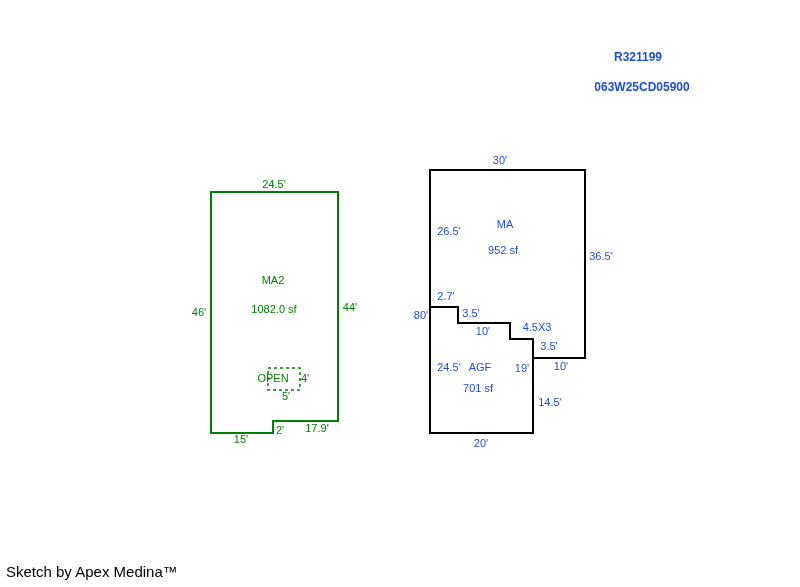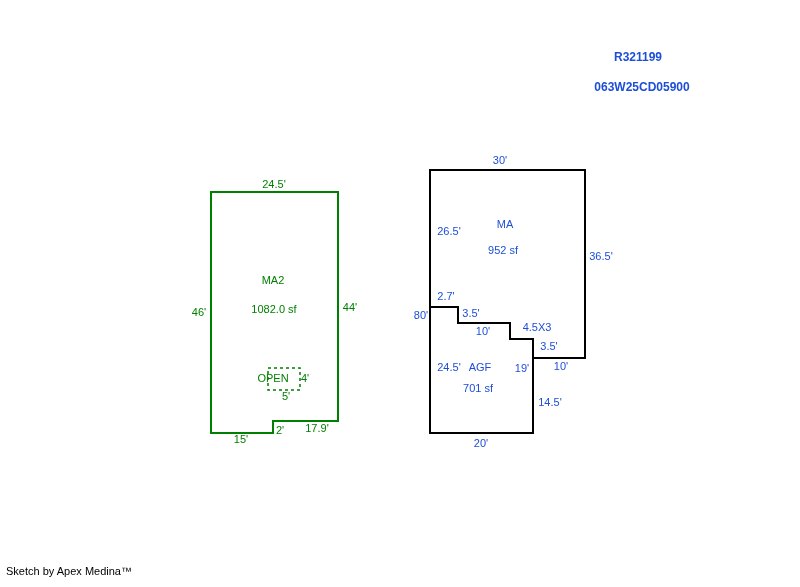--- a/index.html
+++ b/index.html
@@ -51,21 +51,21 @@
   .lbl.green { color: #008000; }
   .lbl.bold {
     font-weight: bold;
     font-size: 12px;
   }
   .footer-credit {
     position: absolute;
     left: 6px;
     top: 571px;
     transform: translateY(-50%);
-    font-size: 11px;
+    font-size: 15px;
     color: #000000;
     white-space: nowrap;
   }
 </style>
 </head>
 <body>
 
 <div class="stage">
 
   <svg class="sketch" width="800" height="587" viewBox="0 0 800 587">

